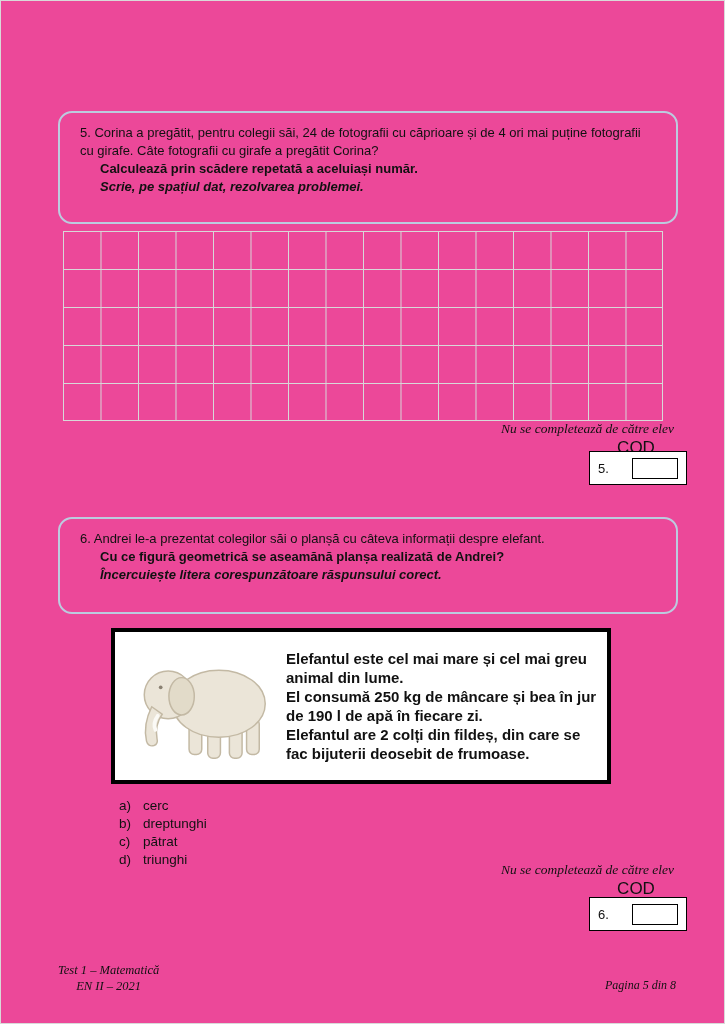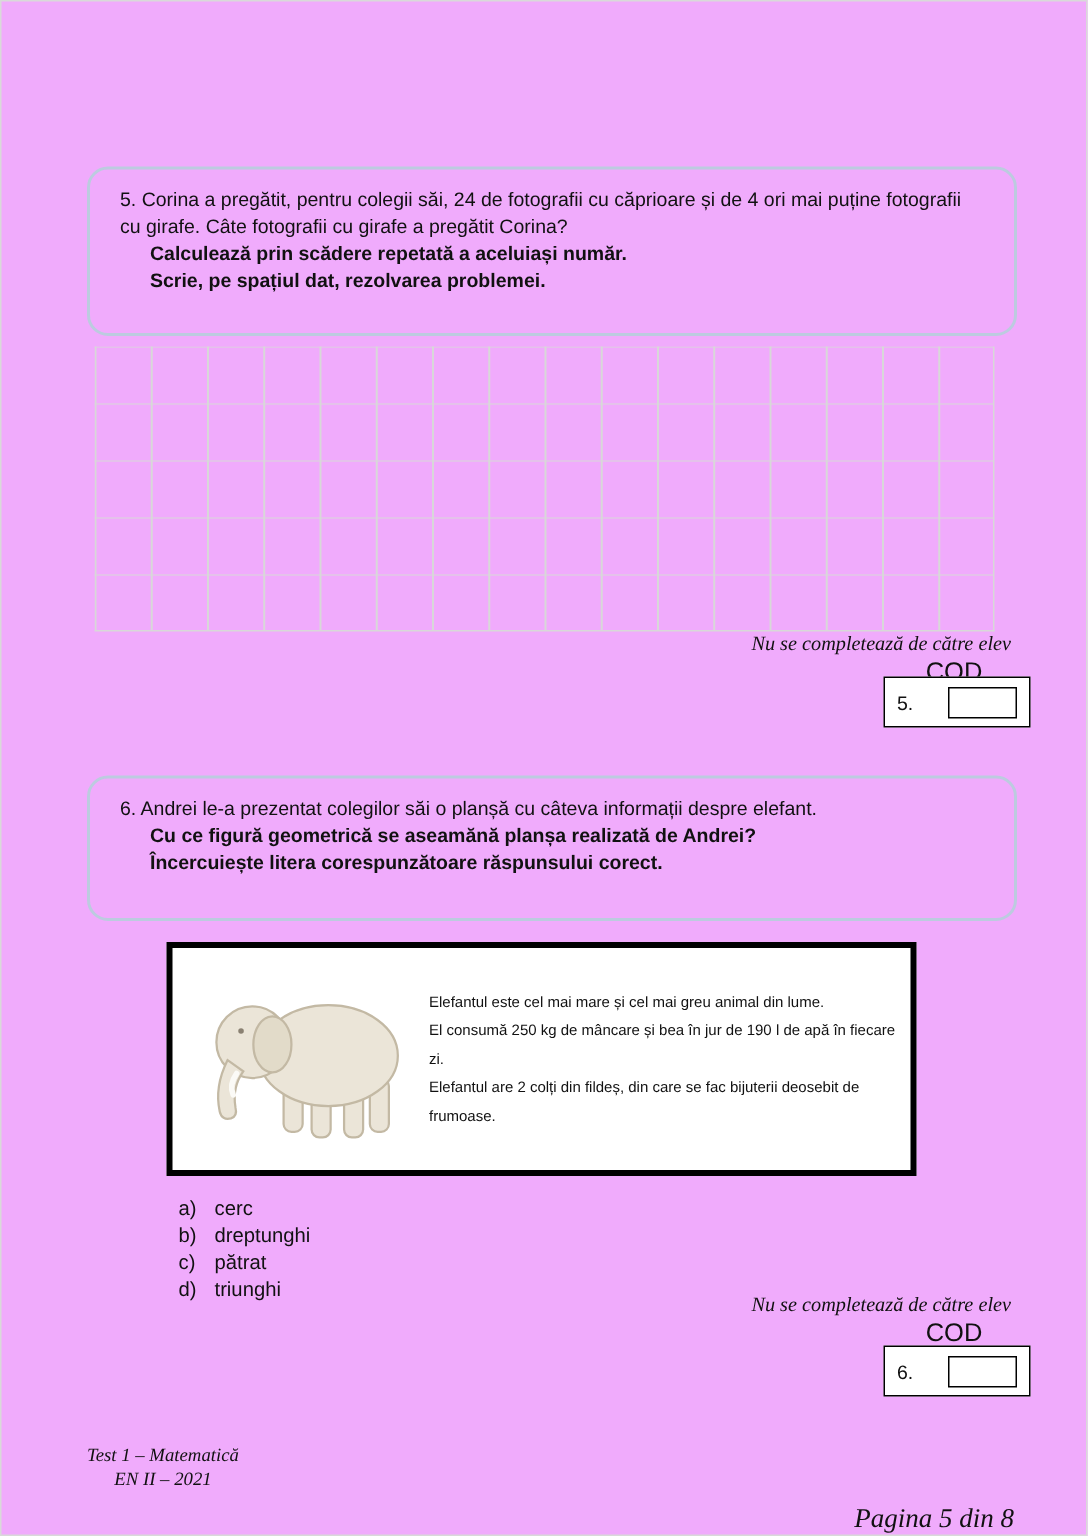--- a/index.html
+++ b/index.html
@@ -1,31 +1,31 @@
 <!DOCTYPE html>
 <html><head>
 <meta charset="utf-8">
 <style>
   * { margin:0; padding:0; box-sizing:border-box; }
   html,body { background:#e8e8e8; }
   body { font-family:"Liberation Sans", sans-serif; color:#111; }
   .page {
     position:relative; width:725px; height:1024px; margin:0 auto;
-    background:#f0abfc; border:1px solid #d9d9d9; overflow:hidden;
+    background:#ec4899; border:1px solid #d9d9d9; overflow:hidden;
   }
   .qbox {
     position:absolute; left:57px; width:620px;
     border:2px solid #bccbdf; border-radius:14px;
     padding:11px 18px 0 20px;
     font-size:13px; line-height:18px;
   }
   .qbox p { margin:0; }
   .indent { margin-left:20px !important; }
   .bold { font-weight:bold; }
-  .bolditalic { font-weight:bold; }
+  .bolditalic { font-weight:bold; font-style:italic; }
 
   .grid {
     position:absolute; left:62px; top:230px; width:600px; height:190px;
     background-image:
       linear-gradient(to right, #d8d8d8 1px, transparent 1px),
       linear-gradient(to bottom, #d8d8d8 1px, transparent 1px);
     background-size:37.5px 38px;
     border-right:1px solid #d8d8d8; border-bottom:1px solid #d8d8d8;
   }
 
@@ -46,34 +46,34 @@
   }
   .code-num { font-size:13px; }
   .code-rect { display:inline-block; width:46px; height:21px; border:1px solid #000; background:#fff; }
 
   .infobox {
     position:absolute; left:110px; top:627px; width:500px; height:156px;
     border:4px solid #000; background:#fff;
     display:flex; align-items:center; padding:8px 10px 8px 6px;
   }
   .info-img { width:165px; flex:0 0 165px; display:flex; justify-content:center; align-items:center; }
-  .info-text { flex:1; font-weight:normal; font-size:10px; line-height:19px; }
+  .info-text { flex:1; font-weight:bold; font-size:15px; line-height:19px; }
   .info-text p { margin:0; }
 
   .options { position:absolute; left:118px; top:796px; font-size:13.5px; line-height:17.5px; }
   .option { display:flex; margin-bottom:0.5px; }
   .option .letter { width:24px; }
 
   .footer-left {
     position:absolute; left:57px; top:961px;
     font-family:"Liberation Serif", serif; font-style:italic; font-size:12.5px; line-height:16px;text-align:center;
   }
   .footer-right {
     position:absolute; right:48px; top:977px;
-    font-family:"Liberation Serif", serif; font-style:italic; font-size:18px;margin-top:24px;
+    font-family:"Liberation Serif", serif; font-style:italic; font-size:12px;
   }
 </style>
 </head>
 <body>
 
 <div class="page">
 
   <div class="qbox" style="top:110px; height:113px;">
     <p>5. Corina a pregătit, pentru colegii săi, 24 de fotografii cu căprioare și de 4 ori mai puține fotografii cu girafe. Câte fotografii cu girafe a pregătit Corina?</p>
     <p class="bold indent">Calculează prin scădere repetată a aceluiași număr.</p>

